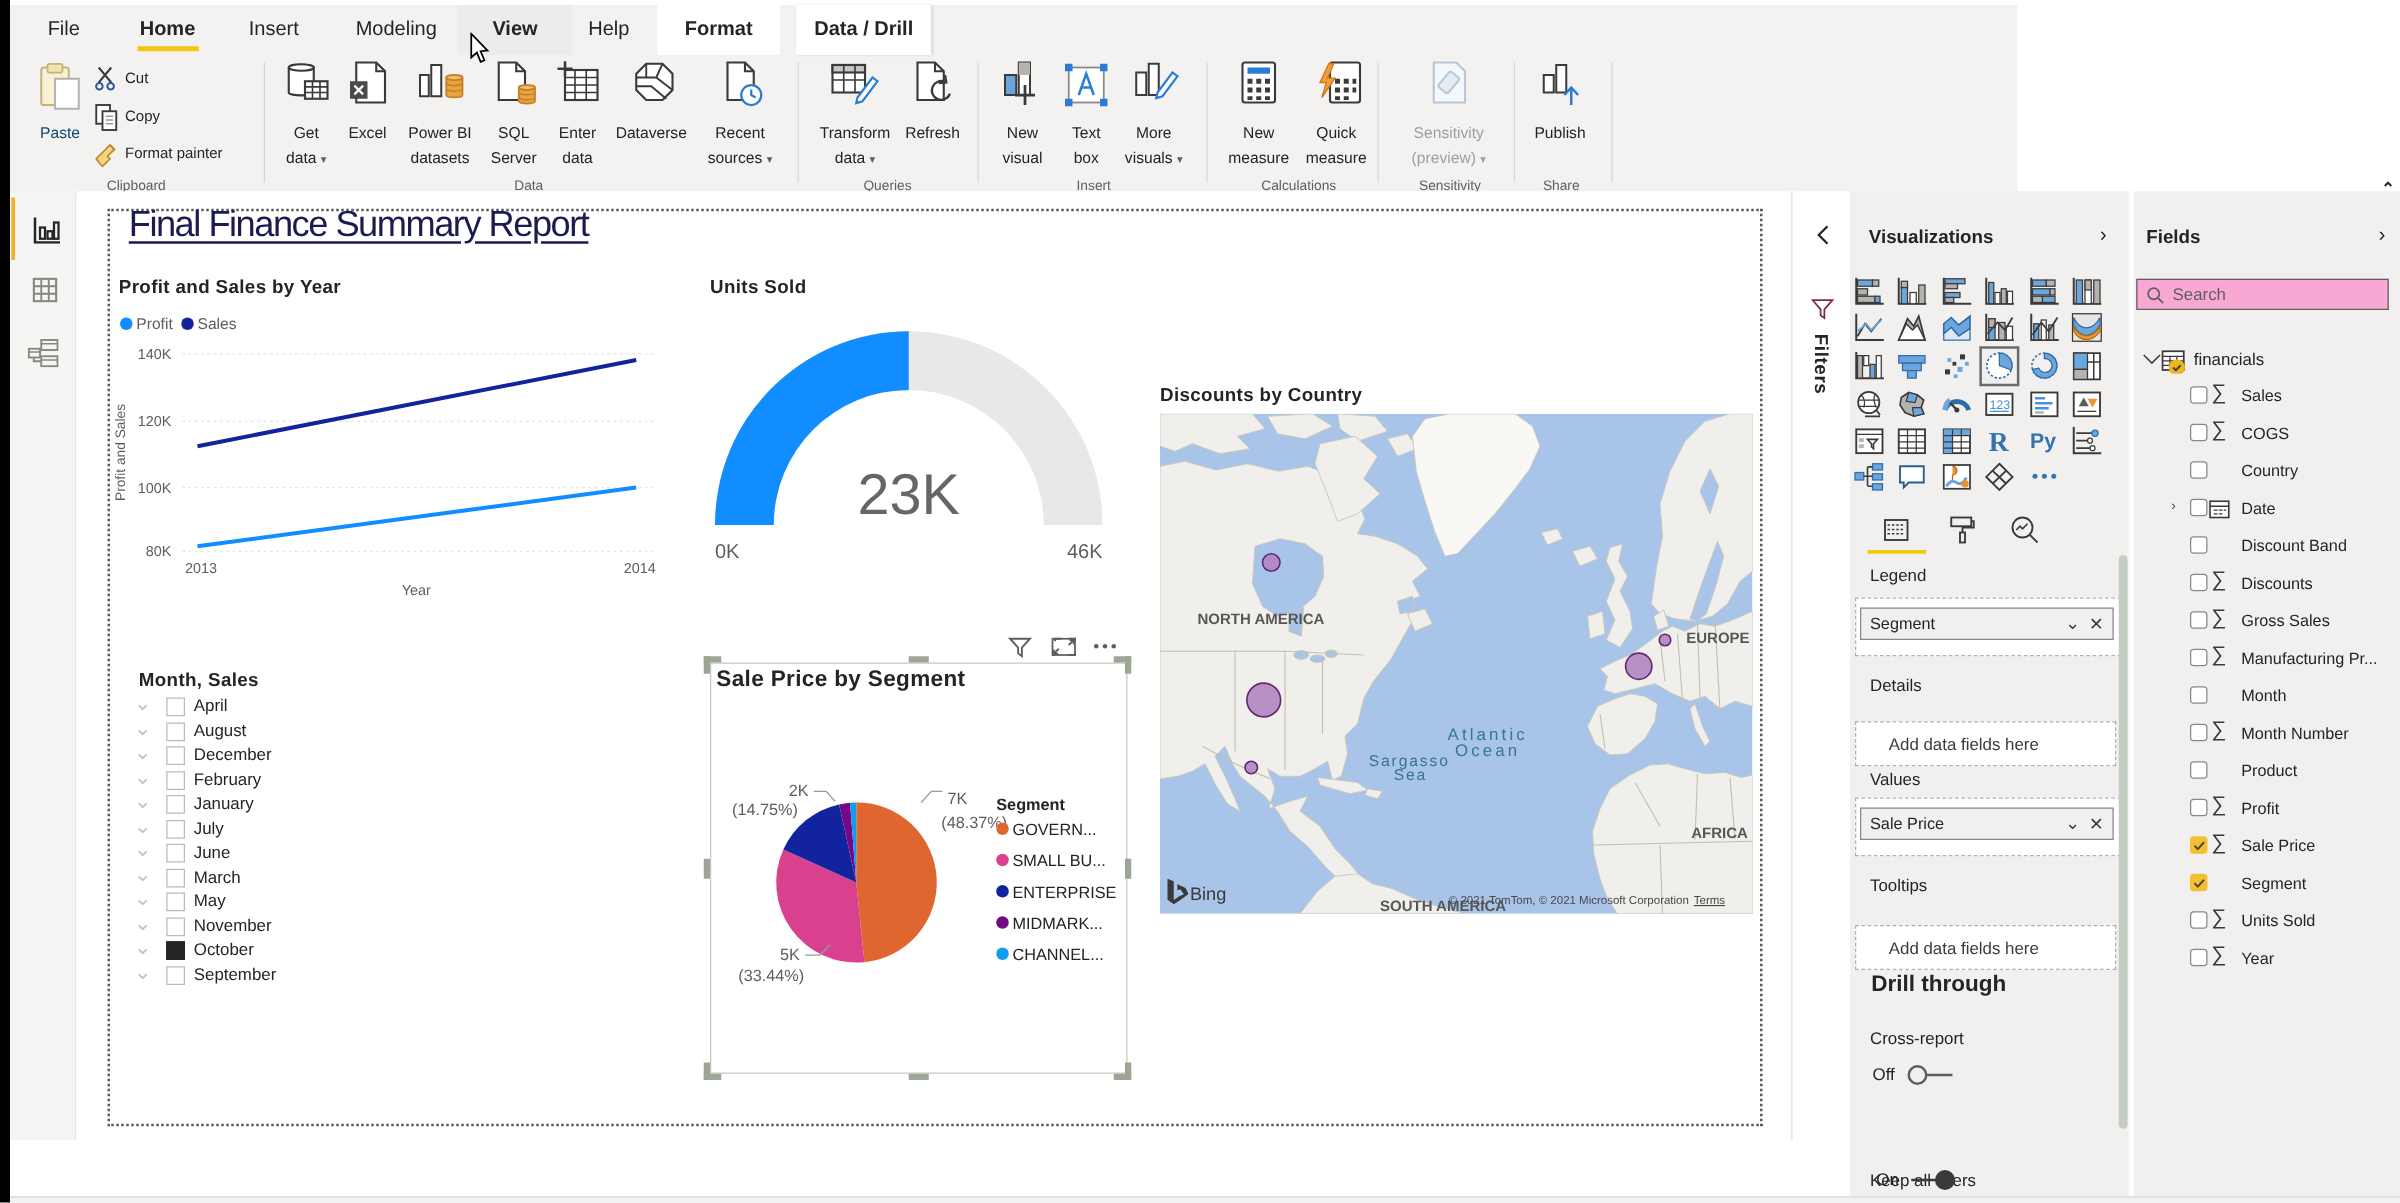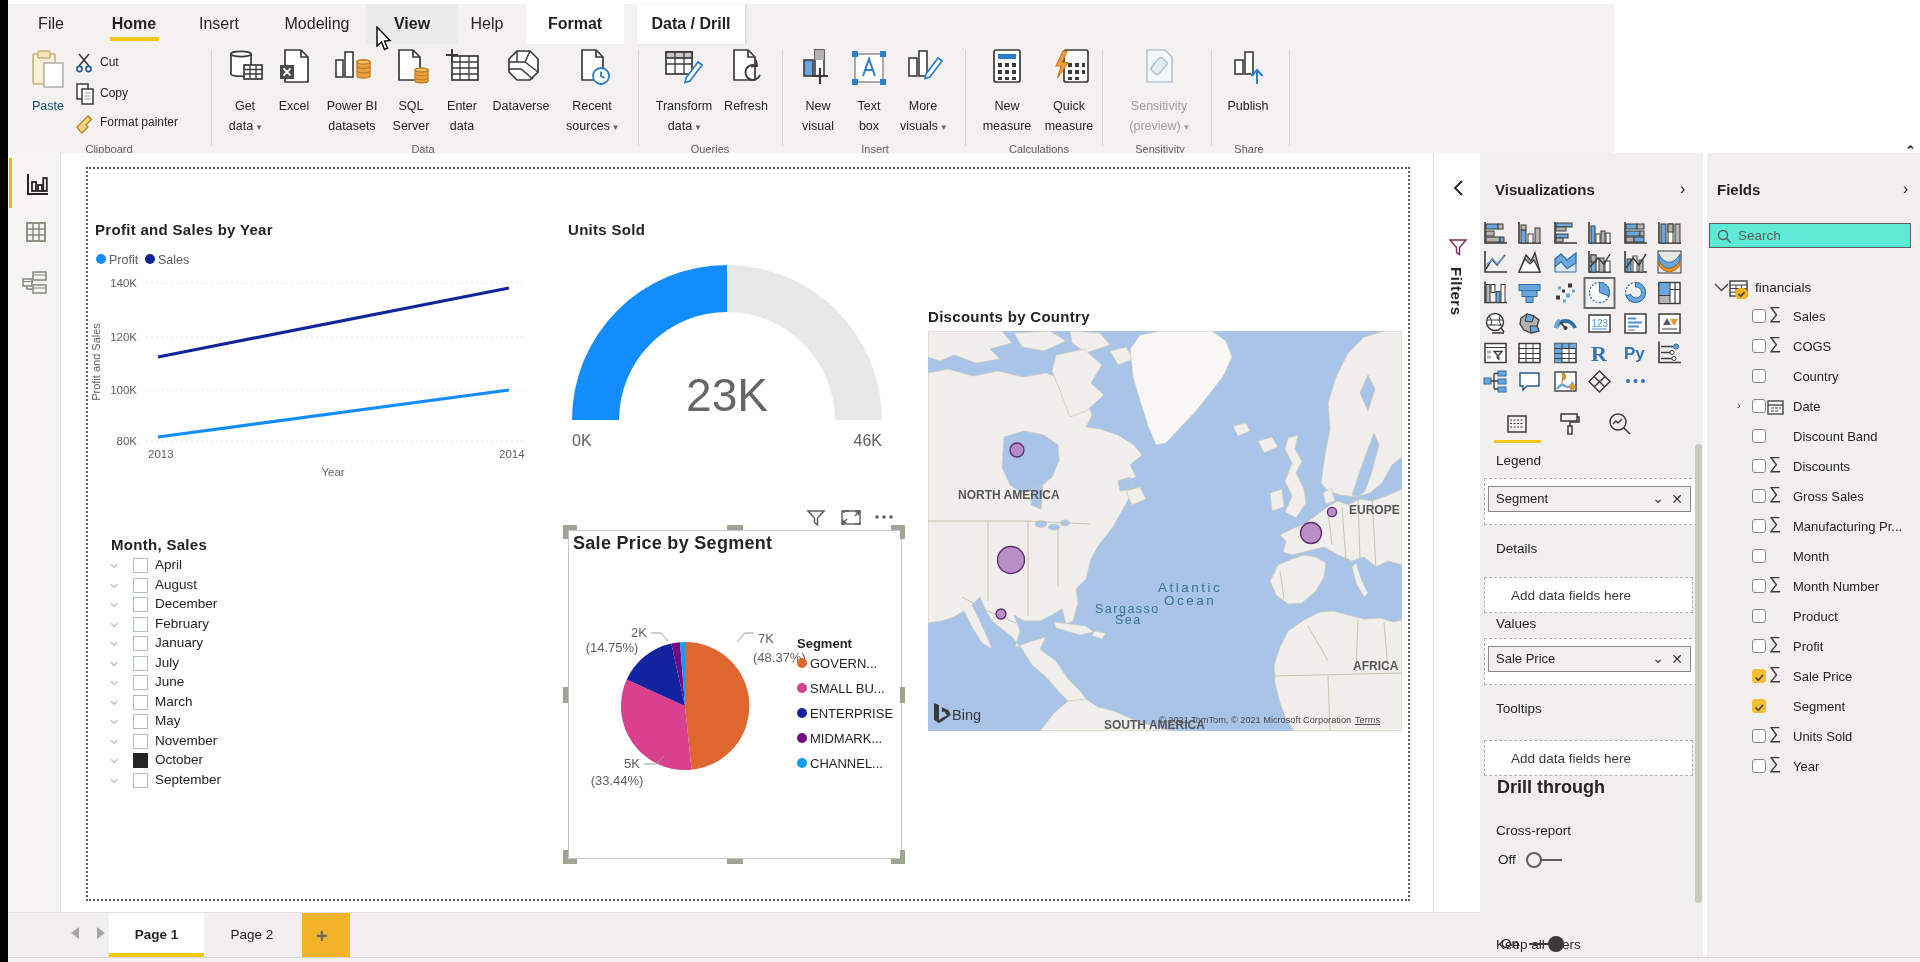--- a/index.html
+++ b/index.html
@@ -287,20 +287,21 @@
         <rect x="11" y="14" width="13" height="8"></rect>
         <path d="M11,4 h13 M1,10.5 h9 M11,17 h13" stroke-width="1.2"></path>
         <path d="M10,11 h1 M5,15 v3 h6"></path>
       </g>
     </svg>
   </div>
   <div class="abs" id="canvas">
       <div id="page"></div>
     </div>
   
+  <div class="abs" style="left:103px;top:164px;font-size:29px;letter-spacing:-1.2px;color:#1b1b4f;text-decoration:underline;text-underline-offset:4px;">Final Finance Summary Report</div>
   
   <div class="abs" style="left:95px;top:221px;font-size:15px;font-weight:bold;color:#252423;letter-spacing:0.3px;">Profit and Sales by Year</div>
   <svg class="abs" style="left:88px;top:248px;" width="450" height="235" viewBox="0 0 450 235">
     <circle cx="13" cy="11" r="5" fill="#118dff"></circle>
     <text x="21" y="15.5" font-size="12.5" fill="#605e5c">Profit</text>
     <circle cx="62" cy="11" r="5" fill="#12239e"></circle>
     <text x="70" y="15.5" font-size="12.5" fill="#605e5c">Sales</text>
     <g font-size="11.5" fill="#605e5c" text-anchor="end">
       <text x="49" y="39">140K</text>
       <text x="49" y="93">120K</text>
@@ -856,21 +857,21 @@
     <div style="position:absolute;left:21px;top:783px;font-size:13.5px;color:#252423;">On</div>
     <svg style="position:absolute;left:45px;top:782px;" width="42" height="18" viewBox="0 0 42 18">
       <line x1="4" y1="9" x2="32" y2="9" stroke="#3b3a39" stroke-width="2"></line>
       <circle cx="31" cy="9" r="8" fill="#3b3a39"></circle>
     </svg>
     <div style="position:absolute;left:215px;top:291px;width:7px;height:459px;background:#c5ccc1;border-radius:4px;"></div>
   </div>
   <div class="abs" id="fieldspanel">
     <div style="position:absolute;left:10px;top:28px;font-size:15px;font-weight:bold;color:#252423;">Fields</div>
     <div style="position:absolute;left:196px;top:27px;font-size:16px;color:#252423;">›</div>
-    <div style="position:absolute;left:2px;top:70px;width:202px;height:25px;background:#5eead4;border:1px solid #605e5c;box-sizing:border-box;">
+    <div style="position:absolute;left:2px;top:70px;width:202px;height:25px;background:#f9a8d4;border:1px solid #605e5c;box-sizing:border-box;">
       <svg style="position:absolute;left:7px;top:5px;" width="15" height="15" viewBox="0 0 15 15">
         <circle cx="6" cy="6" r="4.5" fill="none" stroke="#605e5c" stroke-width="1.4"></circle>
         <path d="M9.5,9.5 l4,4" stroke="#605e5c" stroke-width="1.4"></path>
       </svg>
       <span style="position:absolute;left:28px;top:4px;font-size:13.5px;color:#605e5c;">Search</span>
     </div>
 
     <svg style="position:absolute;left:7px;top:130px;" width="15" height="9" viewBox="0 0 15 9">
         <path d="M1,1 l6.5,6.5 L14,1" fill="none" stroke="#404040" stroke-width="1.3"></path>
       </svg>
@@ -959,27 +960,15 @@
         <span class="fr-cb"></span>
         <span class="fr-sig">∑</span>
         <span class="fr-tx">Units Sold</span>
       </div>
     <div class="fieldrow" style="top:599px;">
         <span class="fr-cb"></span>
         <span class="fr-sig">∑</span>
         <span class="fr-tx">Year</span>
       </div>
   </div>
-  <div class="abs" id="tabbar">
-    <div style="position:absolute;left:63px;top:14px;width:0;height:0;border-top:6px solid transparent;border-bottom:6px solid transparent;border-right:8px solid #a8a6a4;"></div>
-    <div style="position:absolute;left:89px;top:14px;width:0;height:0;border-top:6px solid transparent;border-bottom:6px solid transparent;border-left:8px solid #a8a6a4;"></div>
-    <div style="position:absolute;left:101px;top:0;width:95px;height:44px;background:#fff;">
-      <div style="position:absolute;left:0;top:14px;width:95px;text-align:center;font-size:13.5px;font-weight:bold;color:#252423;">Page 1</div>
-      <div style="position:absolute;left:0;bottom:0;width:95px;height:4px;background:#f2c811;"></div>
-    </div>
-    <div style="position:absolute;left:196px;top:14px;width:96px;text-align:center;font-size:13.5px;color:#252423;">Page 2</div>
-    <div style="position:absolute;left:294px;top:0;width:48px;height:44px;background:#f2b229;">
-      <div style="position:absolute;left:14px;top:12px;font-size:20px;font-weight:bold;color:#6a6a6a;">+</div>
-    </div>
-  </div>
   <style>.fr-on{background:#f2c032 !important;border-color:#f2c032 !important;border-radius:3px;}</style>
   <div class="abs" id="statusbar"></div>
 </div>
 
 </body></html>

